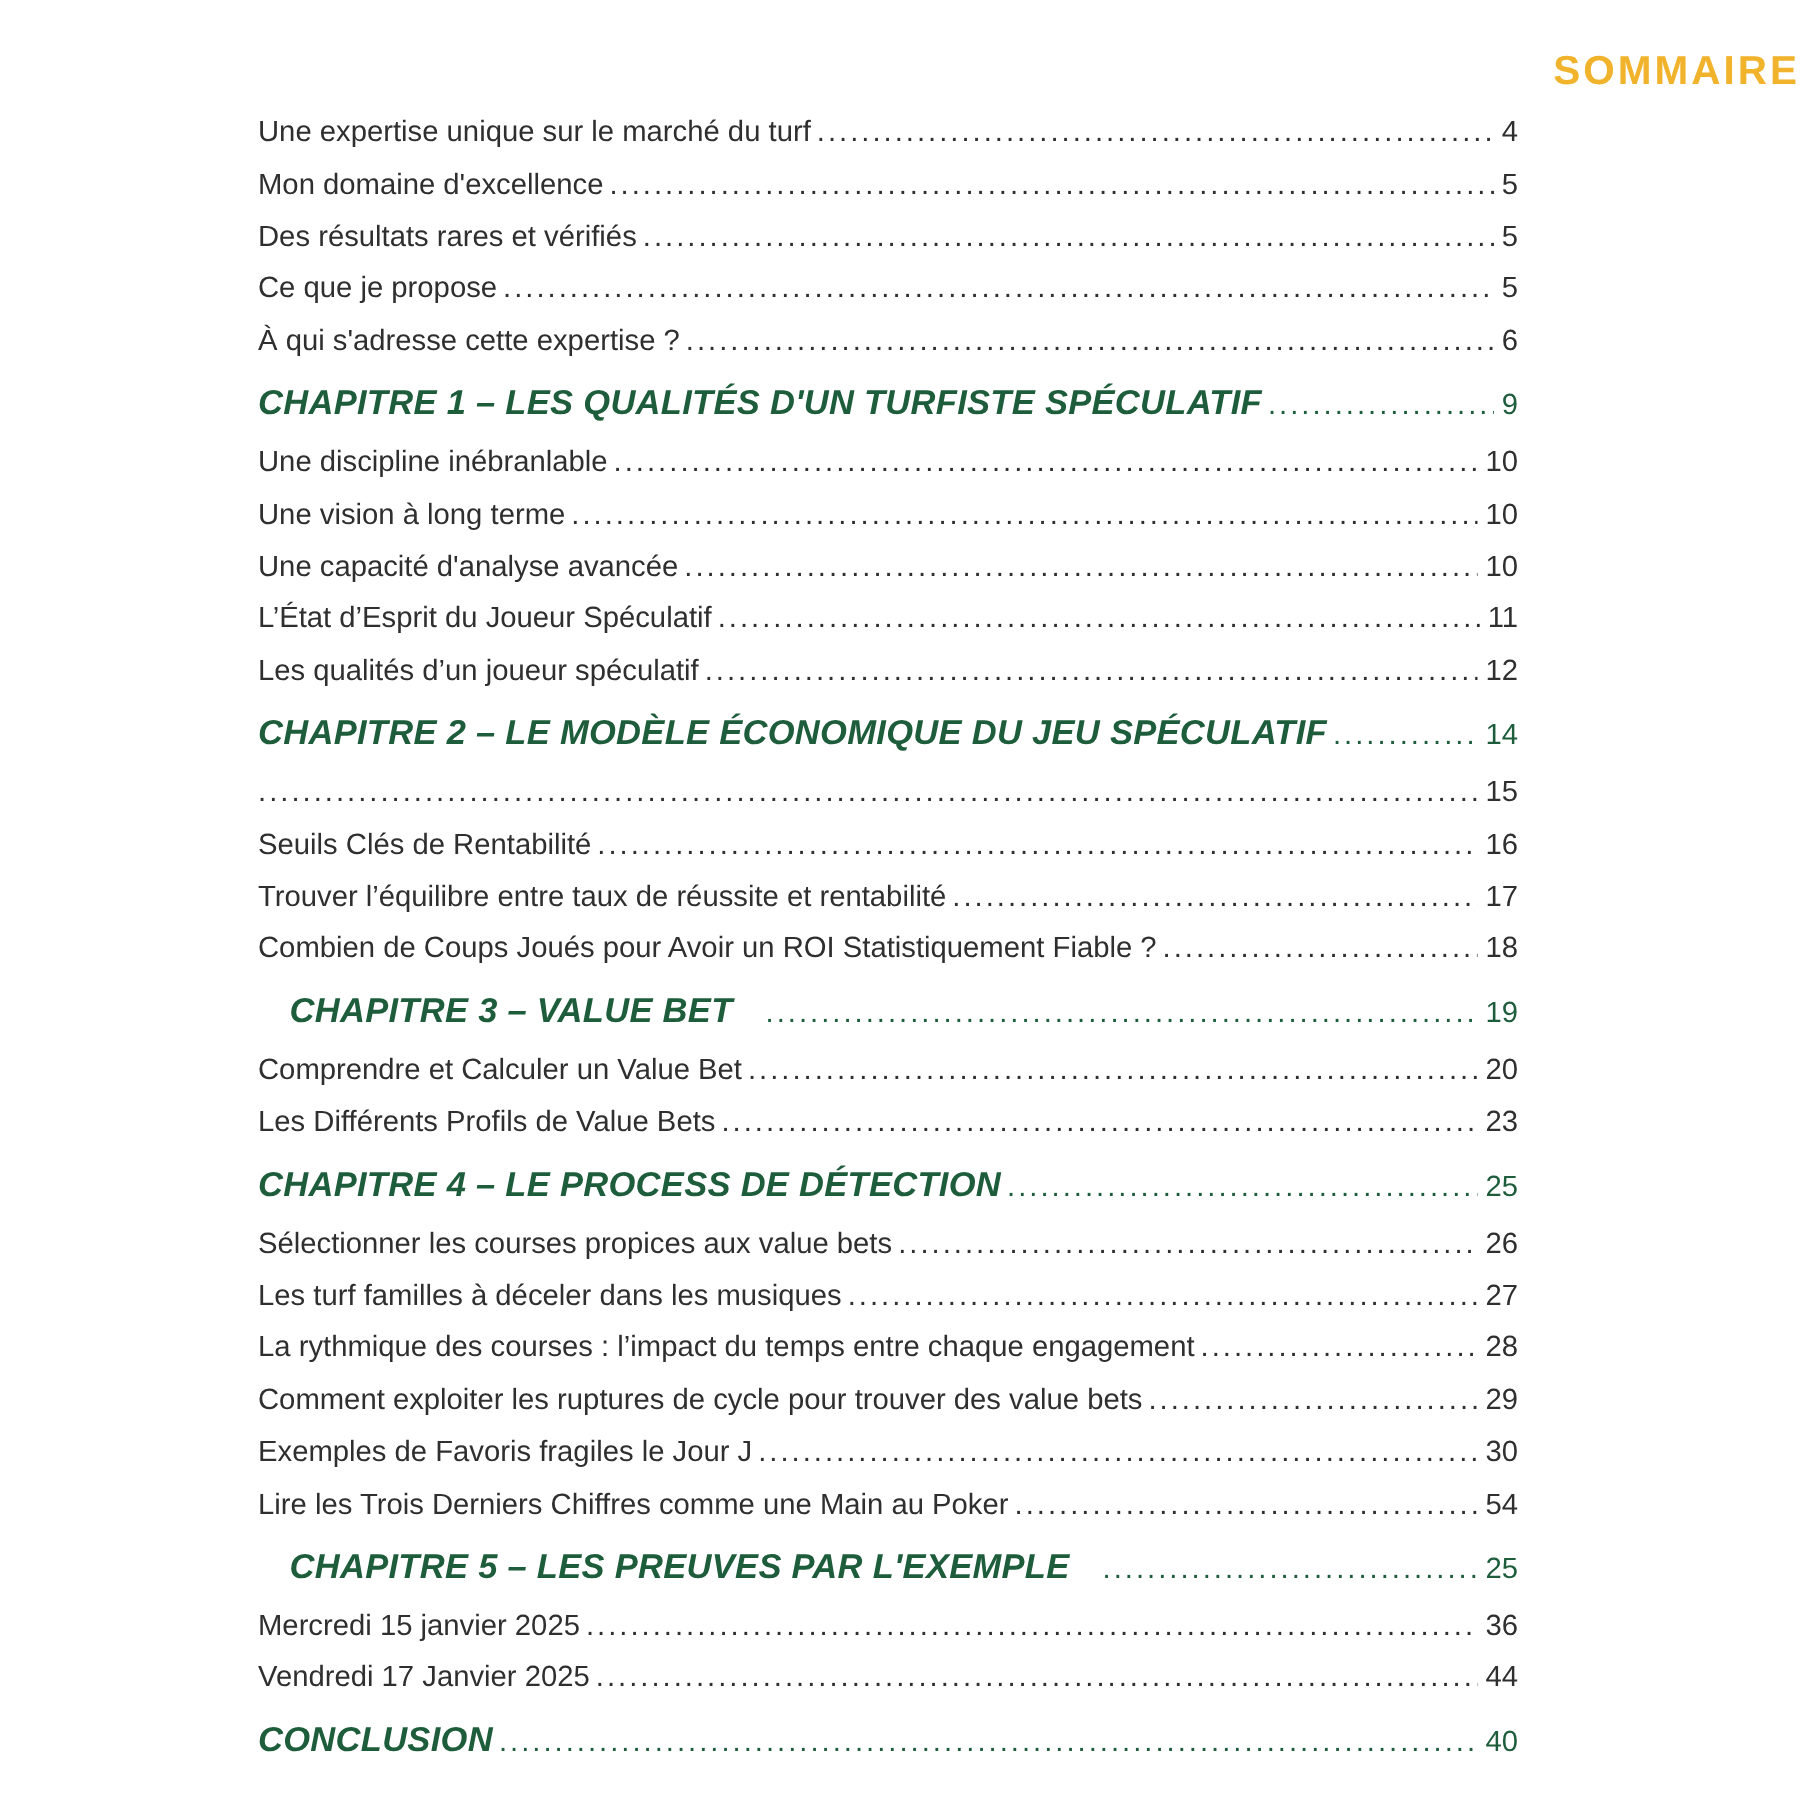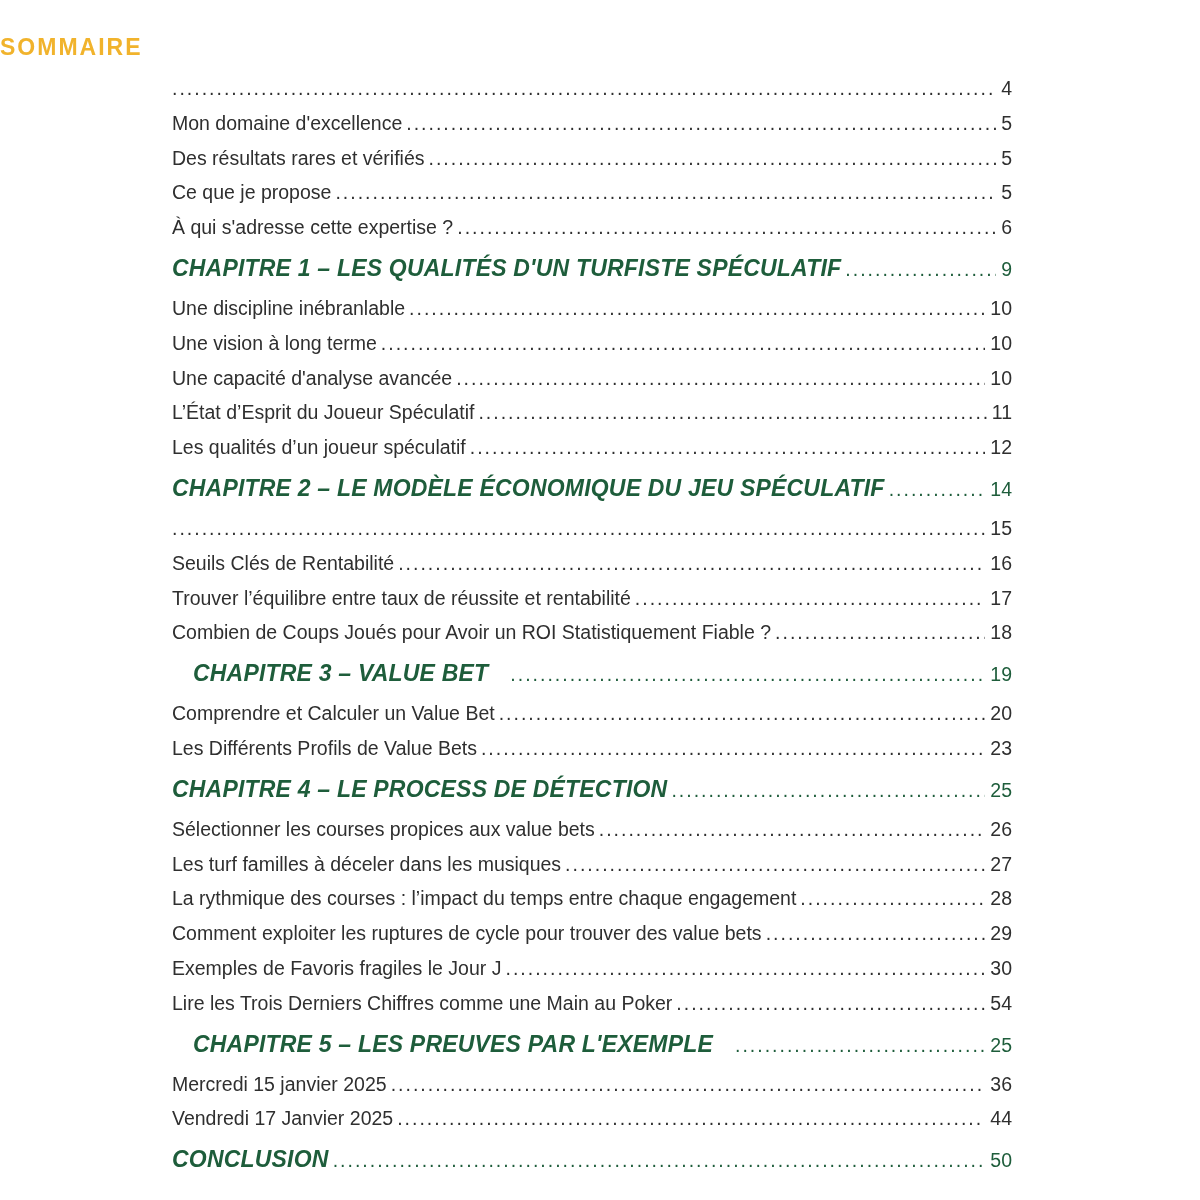--- a/index.html
+++ b/index.html
@@ -11,22 +11,22 @@
     overflow: hidden;
     font-family: "Liberation Sans", sans-serif;
   }
   .page {
     width: 1200px;
     height: 1200px;
     box-sizing: border-box;
     padding-top: 33px;
   }
   .title {
-    text-align: left;
-    font-size: 23px;
+    text-align: right;
+    font-size: 27px;
     font-weight: 700;
     letter-spacing: 2px;
     line-height: 28px;
     color: var(--gold);
   }
   .toc {
     margin: 10px 188px 0 172px; 
   }
   .row {
     display: flex;
@@ -76,20 +76,21 @@
     font-size: 19.5px;
   }
 </style>
 </head>
 <body>
 
 <div class="page">
   <div class="title">SOMMAIRE</div>
   <div class="toc">
       <div class="row entry">
+        <span class="label">Une expertise unique sur le marché du turf</span>
         <span class="dots"></span>
         <span class="pagenum">4</span>
       </div>
       <div class="row entry">
         <span class="label">Mon domaine d'excellence</span>
         <span class="dots"></span>
         <span class="pagenum">5</span>
       </div>
       <div class="row entry">
         <span class="label">Des résultats rares et vérifiés</span>
@@ -221,16 +222,16 @@
         <span class="pagenum">36</span>
       </div>
       <div class="row entry">
         <span class="label">Vendredi 17 Janvier 2025</span>
         <span class="dots"></span>
         <span class="pagenum">44</span>
       </div>
       <div class="row chapter">
         <span class="label">CONCLUSION</span>
         <span class="dots"></span>
-        <span class="pagenum">50</span>
+        <span class="pagenum">40</span>
       </div>
     </div>
 </div>
 
 </body></html>

